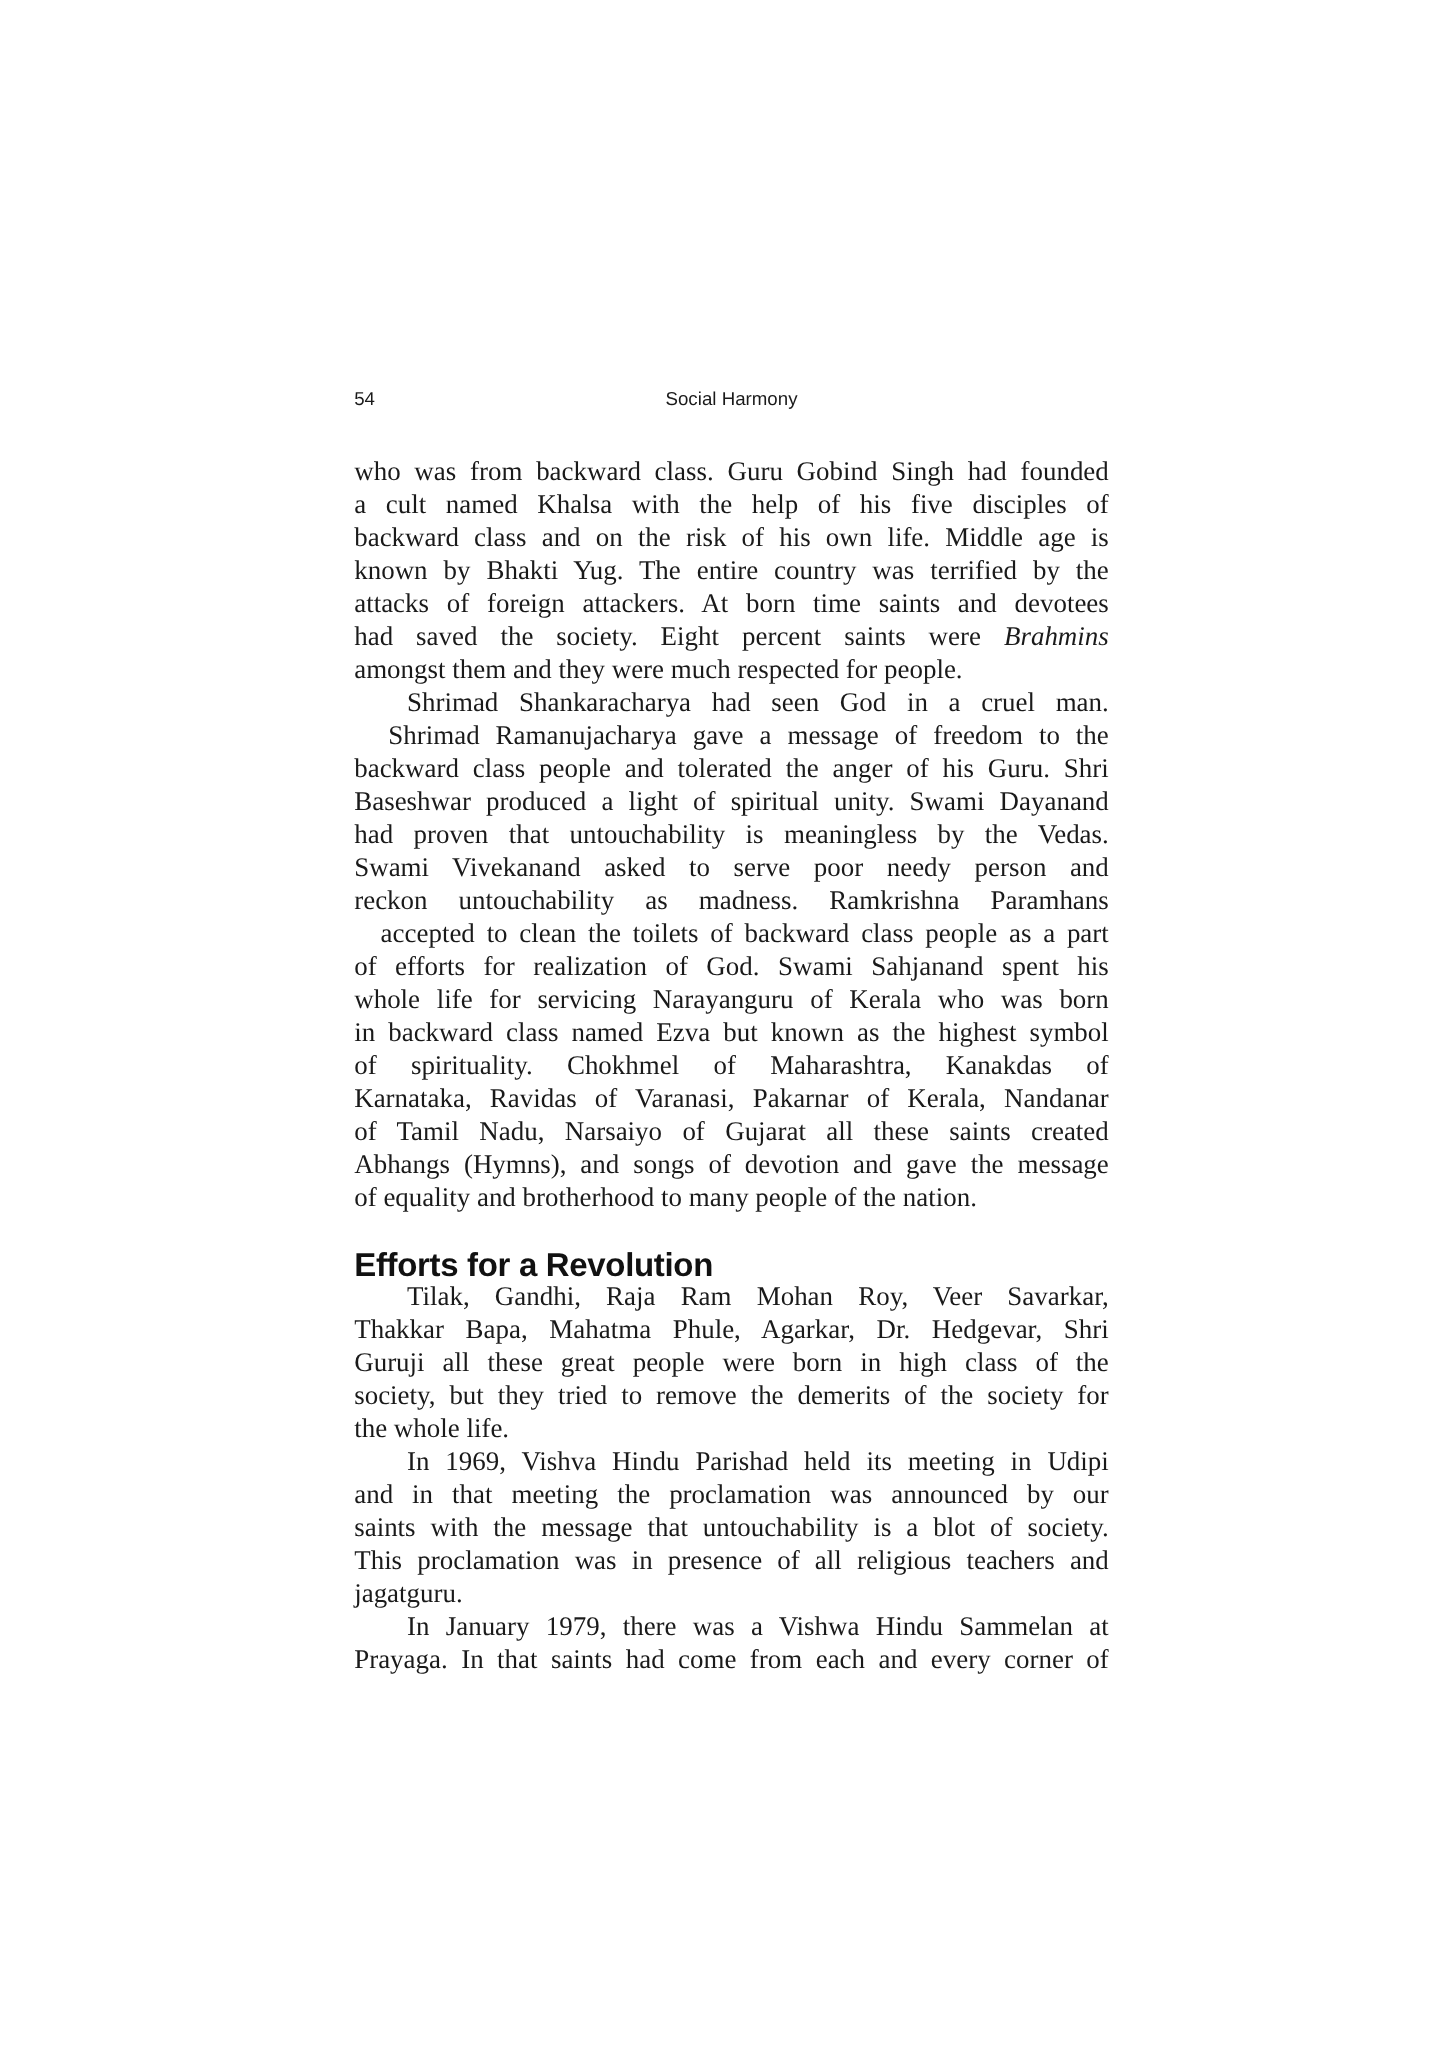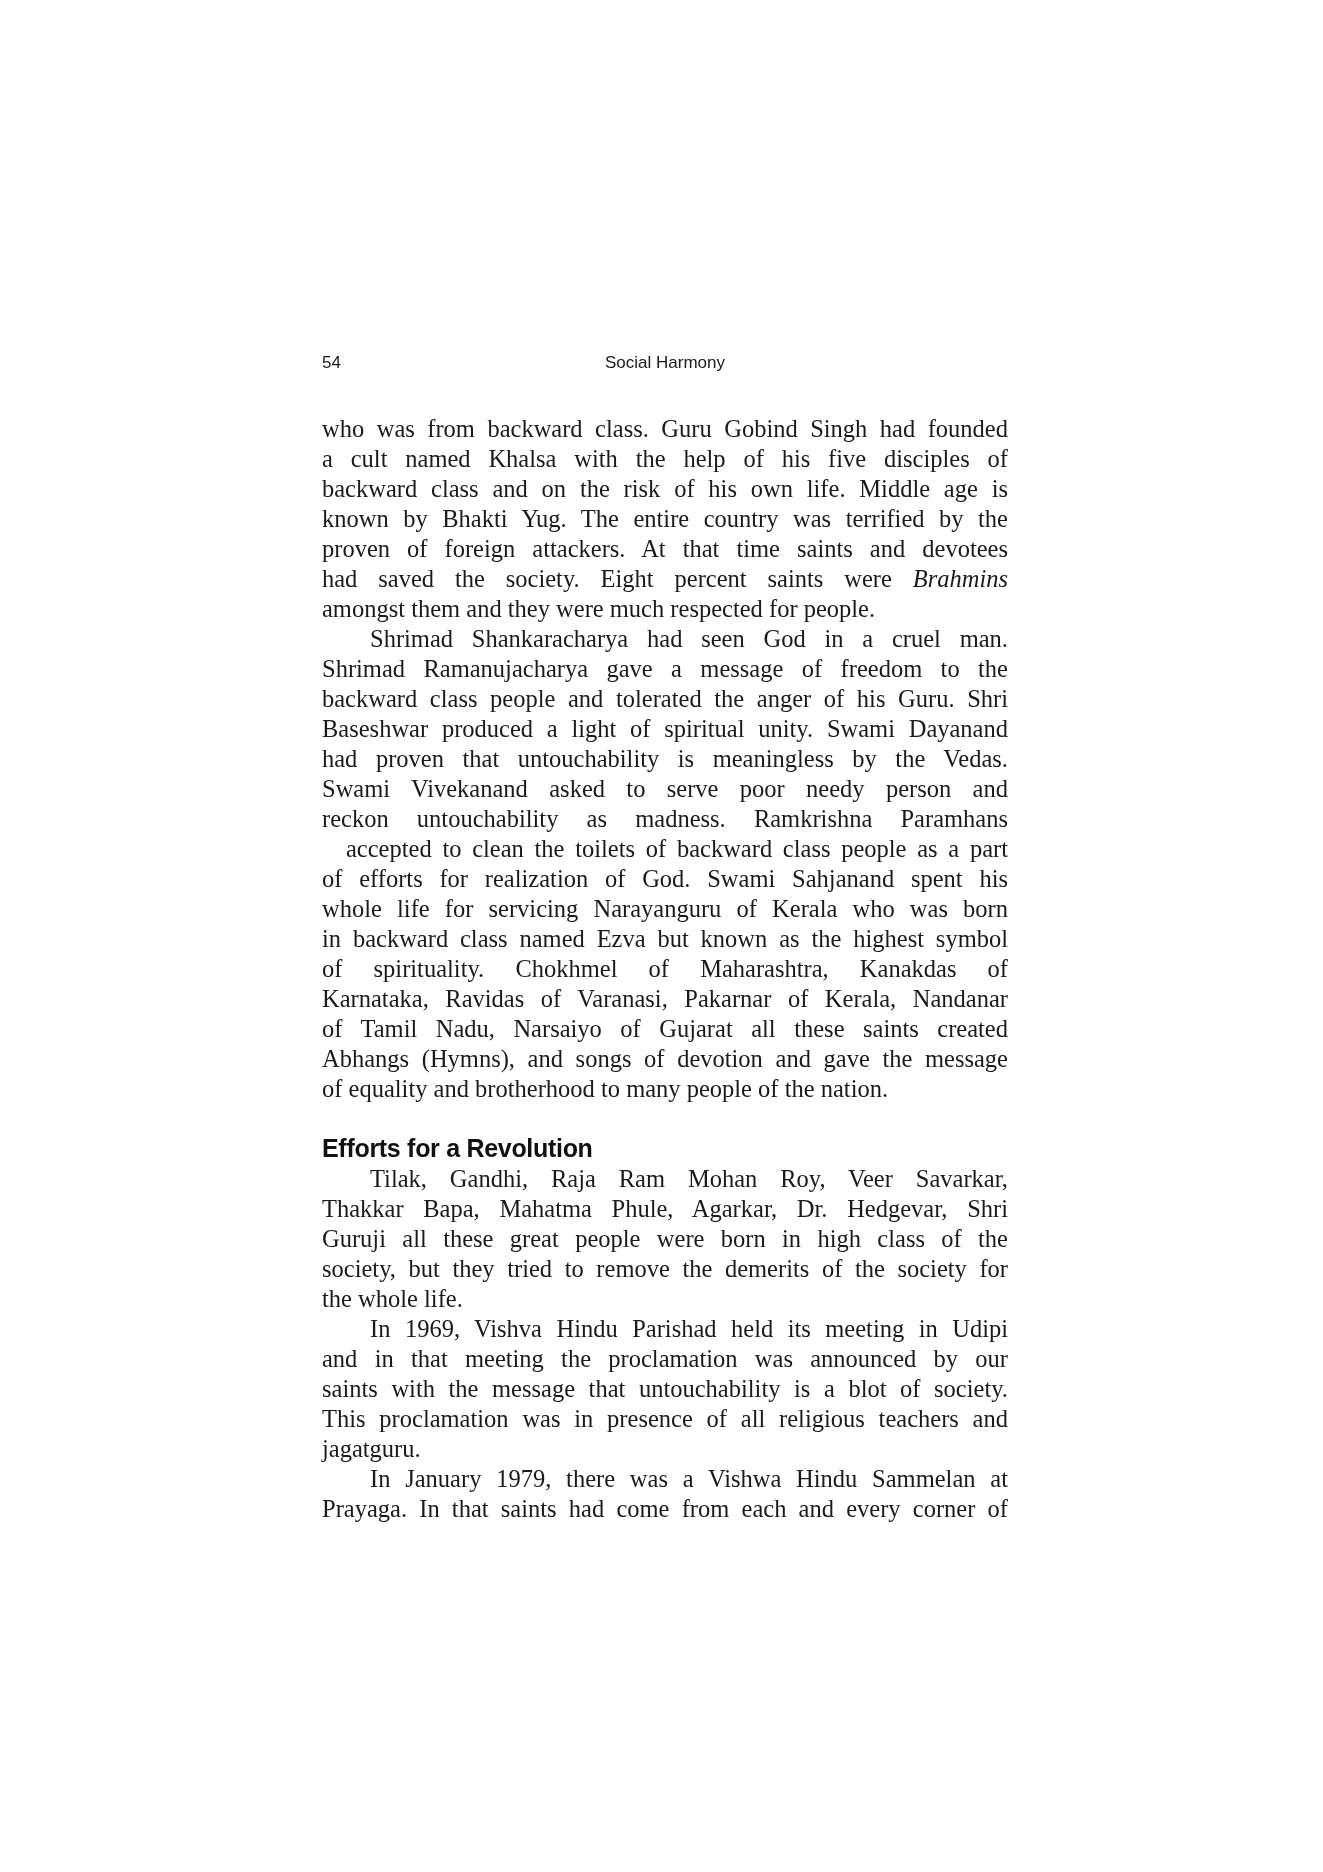--- a/index.html
+++ b/index.html
@@ -5,40 +5,40 @@
   html, body { margin: 0; padding: 0; background: #ffffff; }
   body { width: 1323px; height: 1872px; position: relative; overflow: hidden; color: #1a1a1a; }
   .header { position: absolute; top: 353px; left: 322px; width: 686px; height: 30px; font-family: "Liberation Sans", sans-serif; font-size: 17px; color: #1a1a1a; }
   .page-number { position: absolute; left: 0; top: 0; }
   .running-title { position: absolute; left: 0; right: 0; top: 0; text-align: center; }
   .text-block { position: absolute; left: 322px; width: 686px; font-family: "Liberation Serif", serif; font-size: 24.5px; line-height: 30px; }
   .line { display: block; height: 30px; white-space: nowrap; text-align: justify; text-align-last: justify; }
   .line.last { text-align-last: left; }
   .line.indent { padding-left: 48px; }
   .italic { font-style: italic; }
-  .heading { position: absolute; left: 322px; top: 1134px; font-family: "Liberation Sans", sans-serif; font-weight: bold; font-size: 25px; letter-spacing: -0.3px; color: #111; }
+  .heading { position: absolute; left: 322px; top: 1134px; font-family: "Liberation Sans", sans-serif; font-weight: bold; font-size: 30px; letter-spacing: -0.3px; color: #111; }
 </style>
 </head>
 <body>
 
 <div class="header">
   <span class="page-number">54</span>
   <span class="running-title">Social Harmony</span>
 </div>
 
 <div class="text-block" style="top:414px;">
   <span class="line" style="white-space: normal; overflow: hidden;">who was from backward class. Guru Gobind Singh had founded</span>
   <span class="line" style="white-space: normal; overflow: hidden;">a cult named Khalsa with the help of his five disciples of</span>
   <span class="line" style="white-space: normal; overflow: hidden;">backward class and on the risk of his own life. Middle age is</span>
   <span class="line" style="white-space: normal; overflow: hidden;">known by Bhakti Yug. The entire country was terrified by the</span>
-  <span class="line" style="white-space: normal; overflow: hidden;">proven of foreign attackers. At that time saints and devotees</span>
+  <span class="line" style="white-space: normal; overflow: hidden;">attacks of foreign attackers. At born time saints and devotees</span>
   <span class="line" style="white-space: normal; overflow: hidden;"><span>had saved the society. Eight percent saints were </span><span class="italic">Brahmins</span></span>
   <span class="line last">amongst them and they were much respected for people.</span>
   <span class="line indent" style="white-space: normal; overflow: hidden;">Shrimad Shankaracharya had seen God in a cruel man.</span>
-  <span class="line" style="white-space: normal; overflow: hidden;">Shrimad Ramanujacharya gave a message of freedom to the</span>
+  <span class="line" style="white-space: normal; overflow: hidden; margin-left: 31px;">Shrimad Ramanujacharya gave a message of freedom to the</span>
   <span class="line" style="white-space: normal; overflow: hidden;">backward class people and tolerated the anger of his Guru. Shri</span>
   <span class="line" style="white-space: normal; overflow: hidden;">Baseshwar produced a light of spiritual unity. Swami Dayanand</span>
   <span class="line" style="white-space: normal; overflow: hidden;">had proven that untouchability is meaningless by the Vedas.</span>
   <span class="line" style="white-space: normal; overflow: hidden;">Swami Vivekanand asked to serve poor needy person and</span>
   <span class="line" style="white-space: normal; overflow: hidden;">reckon untouchability as madness. Ramkrishna Paramhans</span>
   <span class="line" style="white-space: normal; overflow: hidden; margin-left: 24px;">accepted to clean the toilets of backward class people as a part</span>
   <span class="line" style="white-space: normal; overflow: hidden;">of efforts for realization of God. Swami Sahjanand spent his</span>
   <span class="line" style="white-space: normal; overflow: hidden;">whole life for servicing Narayanguru of Kerala who was born</span>
   <span class="line" style="white-space: normal; overflow: hidden;">in backward class named Ezva but known as the highest symbol</span>
   <span class="line" style="white-space: normal; overflow: hidden;">of spirituality. Chokhmel of Maharashtra, Kanakdas of</span>

